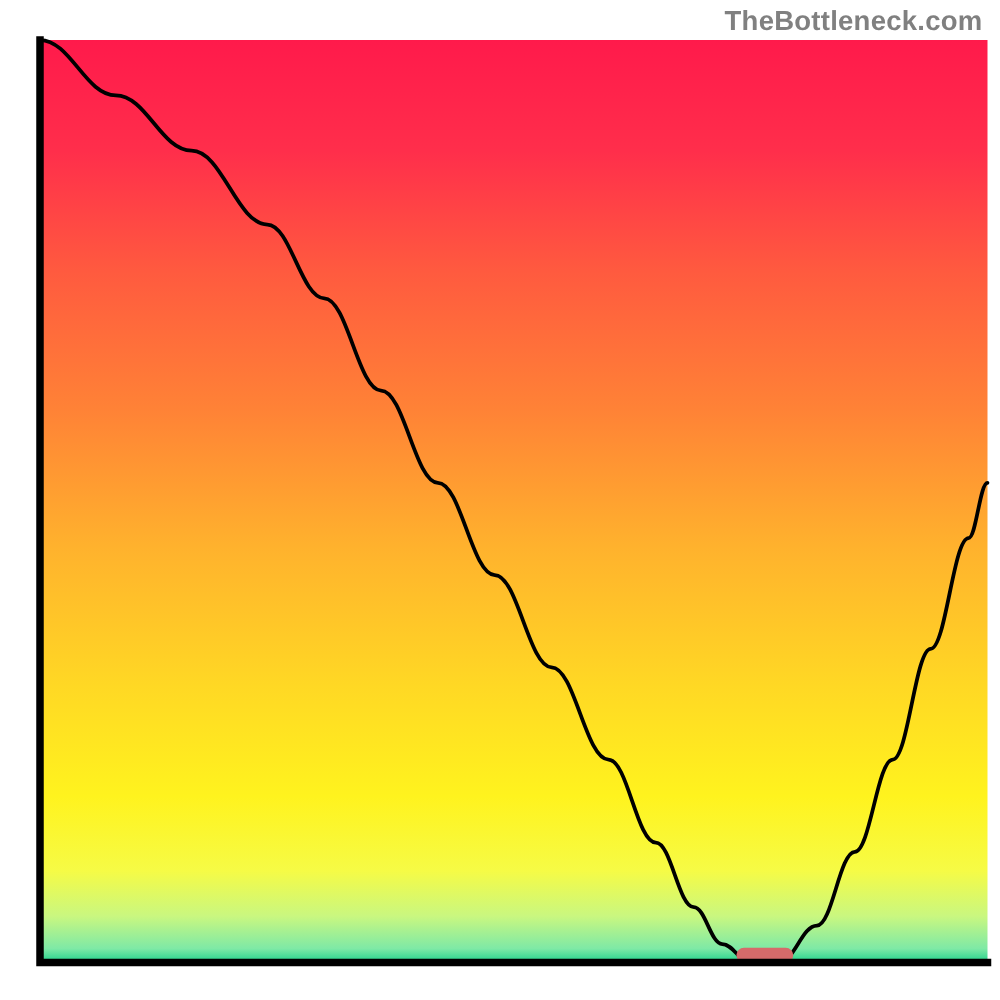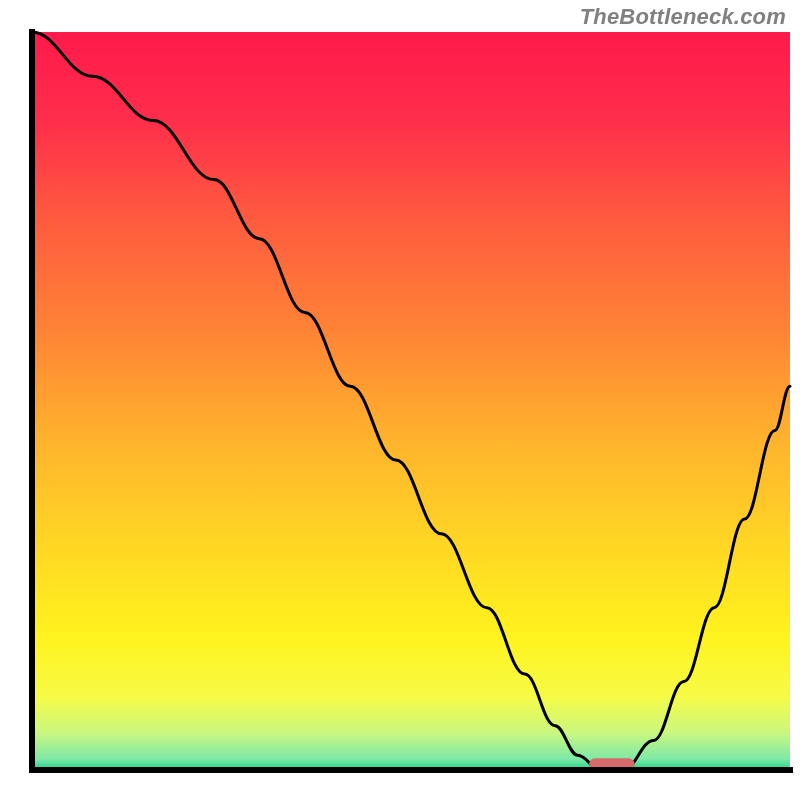--- a/index.html
+++ b/index.html
@@ -7,21 +7,20 @@
     padding: 0;
     width: 800px;
     height: 800px;
     background: #ffffff;
     overflow: hidden;
   }
   .chart-container {
     position: relative;
     width: 800px;
     height: 575px;
-    font-style: italic;
   }
   .watermark {
     position: absolute;
     top: 4px;
     right: 14px;
     font-family: Arial, Helvetica, sans-serif;
     font-size: 22px;
     font-weight: 600;
     color: #808080;
     letter-spacing: 0.2px;

